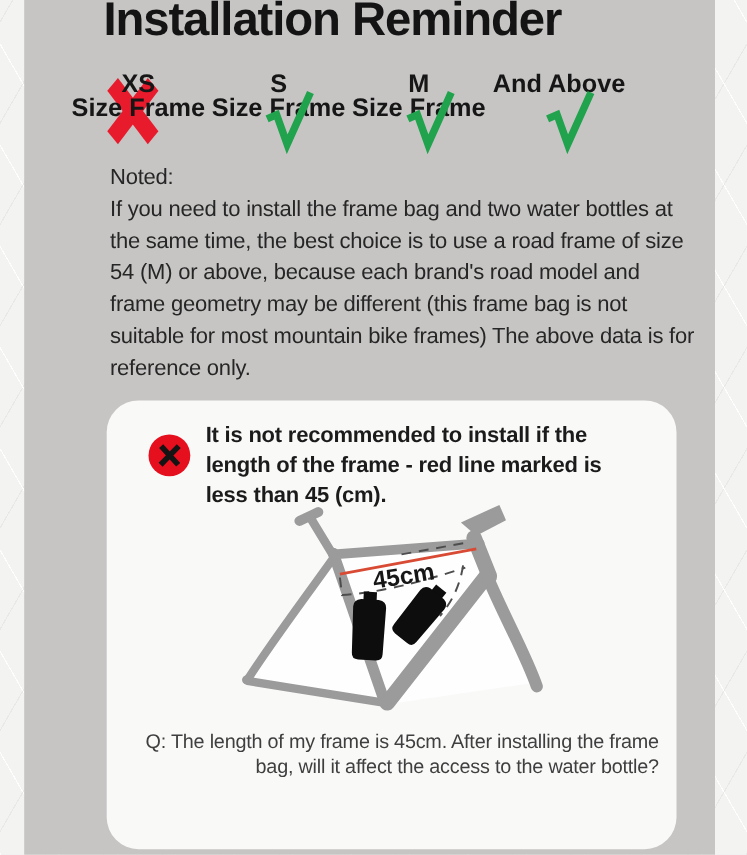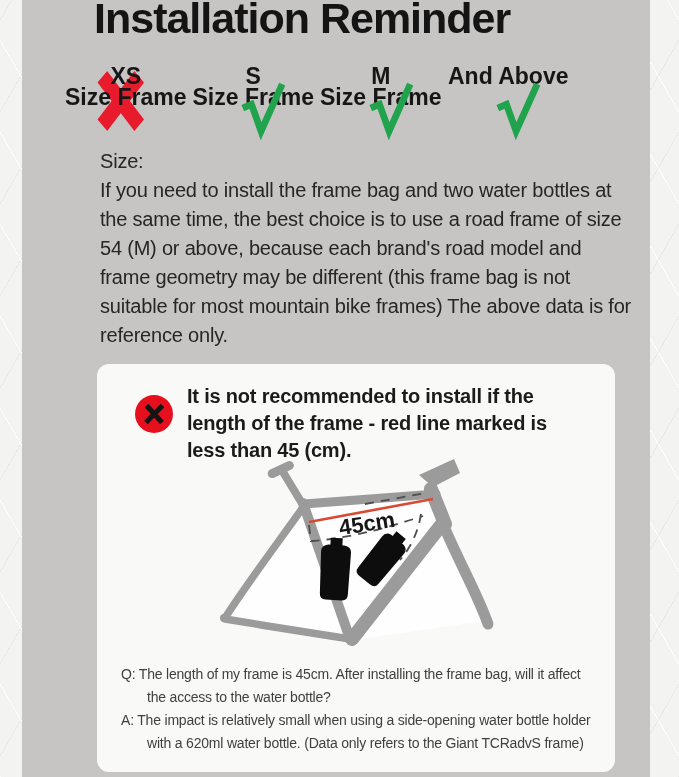--- a/index.html
+++ b/index.html
@@ -19,27 +19,27 @@
              font-size:23px;font-weight:bold;line-height:21px;color:#161616;}
   .size-text{position:relative;z-index:1;}
   .mark{position:absolute;pointer-events:none;}
   .mark-cross{left:50%;top:-3px;transform:translateX(-60%);width:62px;height:76px;z-index:0;}
   .mark-check{left:50%;top:15px;transform:translateX(-30%);width:50px;height:60px;z-index:2;}
   
   .note{position:absolute;left:78px;top:147px;width:534px;
         font-size:20px;line-height:29px;color:#262626;letter-spacing:-0.2px;}
   
   .card{position:absolute;left:75px;top:364px;width:518px;height:408px;
-        background:#f9f9f8;border-radius:12px;}
+        background:#f9f9f8;border-radius:29px;}
   .x-badge{position:absolute;left:37px;top:30px;width:40px;height:40px;}
   .warning{position:absolute;left:90px;top:19px;width:396px;margin:0;
            font-size:20px;font-weight:bold;line-height:27px;color:#1b1b1b;letter-spacing:-0.2px;}
   .bike{position:absolute;left:97px;top:86px;width:336px;height:212px;}
   .qa{position:absolute;left:24px;top:299px;width:478px;
-      font-size:14px;line-height:23px;color:#3f3f3f;letter-spacing:-0.2px;}
+      font-size:18px;line-height:23px;color:#3f3f3f;letter-spacing:-0.2px;text-align:right;}
   .qa p{margin:0;padding-left:26px;text-indent:-26px;}
 </style>
 </head>
 <body>
 
 <div class="page">
   <div class="panel">
 
     <h1 class="title">Installation Reminder</h1>
 
@@ -80,21 +80,21 @@
         <svg class="mark mark-check" viewBox="0 0 52 62">
           <path d="M5,28 L14,24 L24,52 L46,3" fill="none" stroke="#21a34d" stroke-width="7"></path>
         </svg>
         <div class="size-text">
           <div>And Above</div>
         </div>
       </div>
     </div>
 
     <div class="note">
-      <div>Size:</div>
+      <div>Noted:</div>
       <div>If you need to install the frame bag and two water bottles at the same time, the best choice is to use a road frame of size 54 (M) or above, because each brand's road model and frame geometry may be different (this frame bag is not suitable for most mountain bike frames) The above data is for reference only.</div>
     </div>
 
     <div class="card">
 
       <svg class="x-badge" viewBox="0 0 40 40">
         <circle cx="20" cy="20" r="19" fill="#e60f1e"></circle>
         <path d="M12.5,11.5 L28,28.5 M28.5,11.5 L12,28.5" stroke="#141414" stroke-width="5" stroke-linecap="butt"></path>
       </svg>
 
@@ -136,18 +136,17 @@
           <path d="M-15,-20 Q-15,-26 -8,-27 L8,-27 Q15,-26 15,-20 L14,22 Q14,28 8,28 L-8,28 Q-14,28 -14,22 Z"></path>
         </g>
         <g transform="translate(359,560) rotate(39)" fill="#0d0d0d">
           <rect x="-6" y="-32" width="12" height="9"></rect>
           <path d="M-14,-19 Q-14,-25 -8,-26 L8,-26 Q14,-25 14,-19 L13,20 Q13,26 7,26 L-7,26 Q-13,26 -13,20 Z"></path>
         </g>
       </svg>
 
       <div class="qa">
         <p><span>Q:</span> <span>The length of my frame is 45cm. After installing the frame bag, will it affect the access to the water bottle?</span></p>
-        <p><span>A:</span> <span>The impact is relatively small when using a side-opening water bottle holder with a 620ml water bottle. (Data only refers to the Giant TCRadvS frame)</span></p>
       </div>
 
     </div>
   </div>
 </div>
 
 </body></html>

